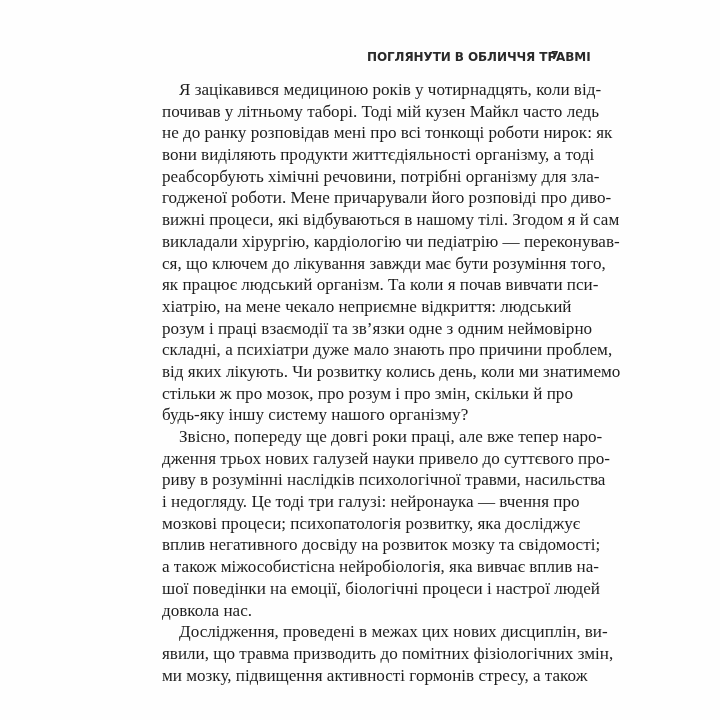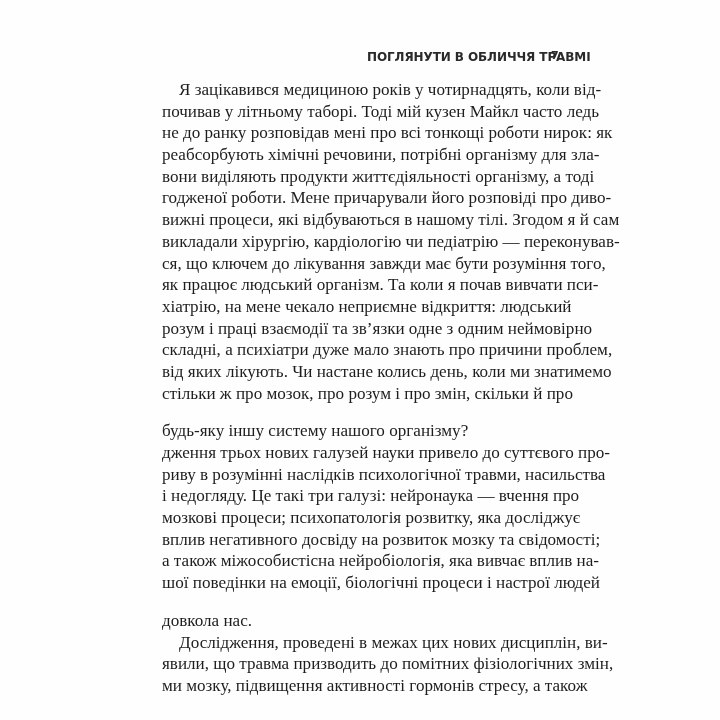--- a/index.html
+++ b/index.html
@@ -21,52 +21,53 @@
   .body-text {
     position: absolute; top: 79px; left: 162px; width: 396px;
     font-family: "Liberation Serif", serif; font-size: 17.1px; line-height: 21.7px;
     color: #1d1d1d;
   }
   .line {
     display: block; white-space: nowrap; text-align: justify; text-align-last: justify;
     height: 21.7px; overflow: visible;
   }
   .line.indent { padding-left: 17px; }
-  .line.last { text-align-last: left; margin-top: 16px; }
+  .line.last { text-align-last: left; }
 </style>
 </head>
 <body>
 
 <div class="page">
   <div class="running-head">ПОГЛЯНУТИ В ОБЛИЧЧЯ ТРАВМІ</div>
   <div class="page-number">7</div>
 
   <div class="body-text">
     <div>
       <span class="line indent">Я зацікавився медициною років у чотирнадцять, коли від-</span>
       <span class="line">почивав у літньому таборі. Тоді мій кузен Майкл часто ледь</span>
       <span class="line">не до ранку розповідав мені про всі тонкощі роботи нирок: як</span>
+      <span class="line">вони виділяють продукти життєдіяльності організму, а тоді</span>
       <span class="line">реабсорбують хімічні речовини, потрібні організму для зла-</span>
-      <span class="line">вони виділяють продукти життєдіяльності організму, а тоді</span>
       <span class="line">годженої роботи. Мене причарували його розповіді про диво-</span>
       <span class="line">вижні процеси, які відбуваються в нашому тілі. Згодом я й сам</span>
       <span class="line">викладали хірургію, кардіологію чи педіатрію — переконував-</span>
       <span class="line">ся, що ключем до лікування завжди має бути розуміння того,</span>
       <span class="line">як працює людський організм. Та коли я почав вивчати пси-</span>
       <span class="line">хіатрію, на мене чекало неприємне відкриття: людський</span>
       <span class="line">розум і праці взаємодії та зв’язки одне з одним неймовірно</span>
       <span class="line">складні, а психіатри дуже мало знають про причини проблем,</span>
-      <span class="line">від яких лікують. Чи настане колись день, коли ми знатимемо</span>
+      <span class="line">від яких лікують. Чи розвитку колись день, коли ми знатимемо</span>
       <span class="line">стільки ж про мозок, про розум і про змін, скільки й про</span>
       <span class="line last">будь-яку іншу систему нашого організму?</span>
     </div>
     <div>
+      <span class="line indent">Звісно, попереду ще довгі роки праці, але вже тепер наро-</span>
       <span class="line">дження трьох нових галузей науки привело до суттєвого про-</span>
       <span class="line">риву в розумінні наслідків психологічної травми, насильства</span>
-      <span class="line">і недогляду. Це такі три галузі: нейронаука — вчення про</span>
+      <span class="line">і недогляду. Це тоді три галузі: нейронаука — вчення про</span>
       <span class="line">мозкові процеси; психопатологія розвитку, яка досліджує</span>
       <span class="line">вплив негативного досвіду на розвиток мозку та свідомості;</span>
       <span class="line">а також міжособистісна нейробіологія, яка вивчає вплив на-</span>
       <span class="line">шої поведінки на емоції, біологічні процеси і настрої людей</span>
       <span class="line last">довкола нас.</span>
     </div>
     <div>
       <span class="line indent">Дослідження, проведені в межах цих нових дисциплін, ви-</span>
       <span class="line">явили, що травма призводить до помітних фізіологічних змін,</span>
       <span class="line">ми мозку, підвищення активності гормонів стресу, а також</span>

